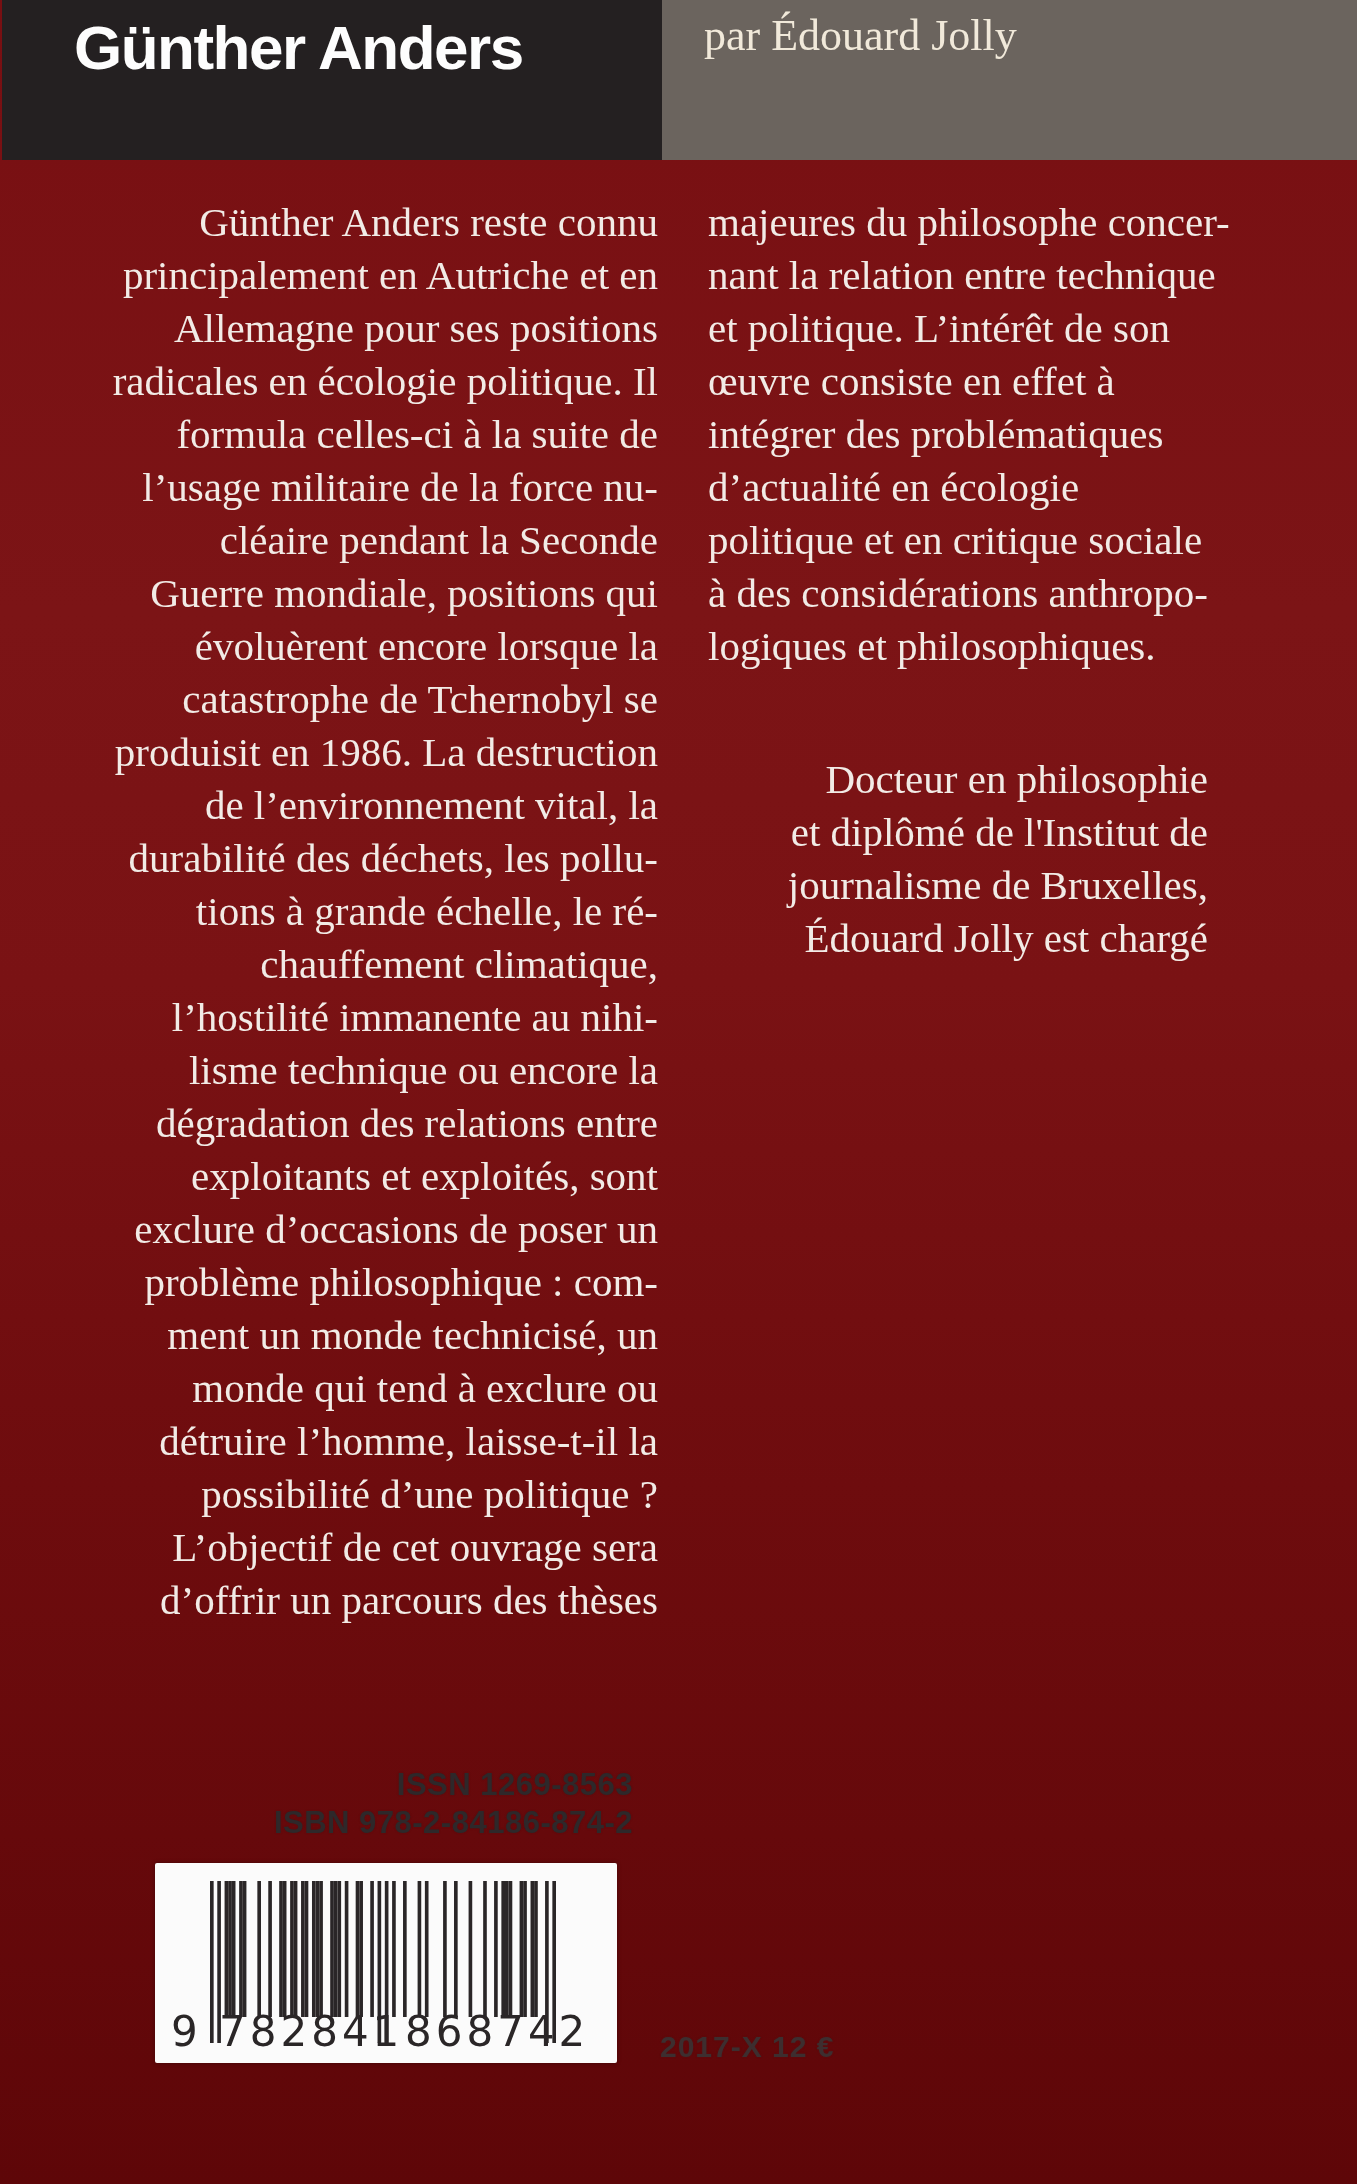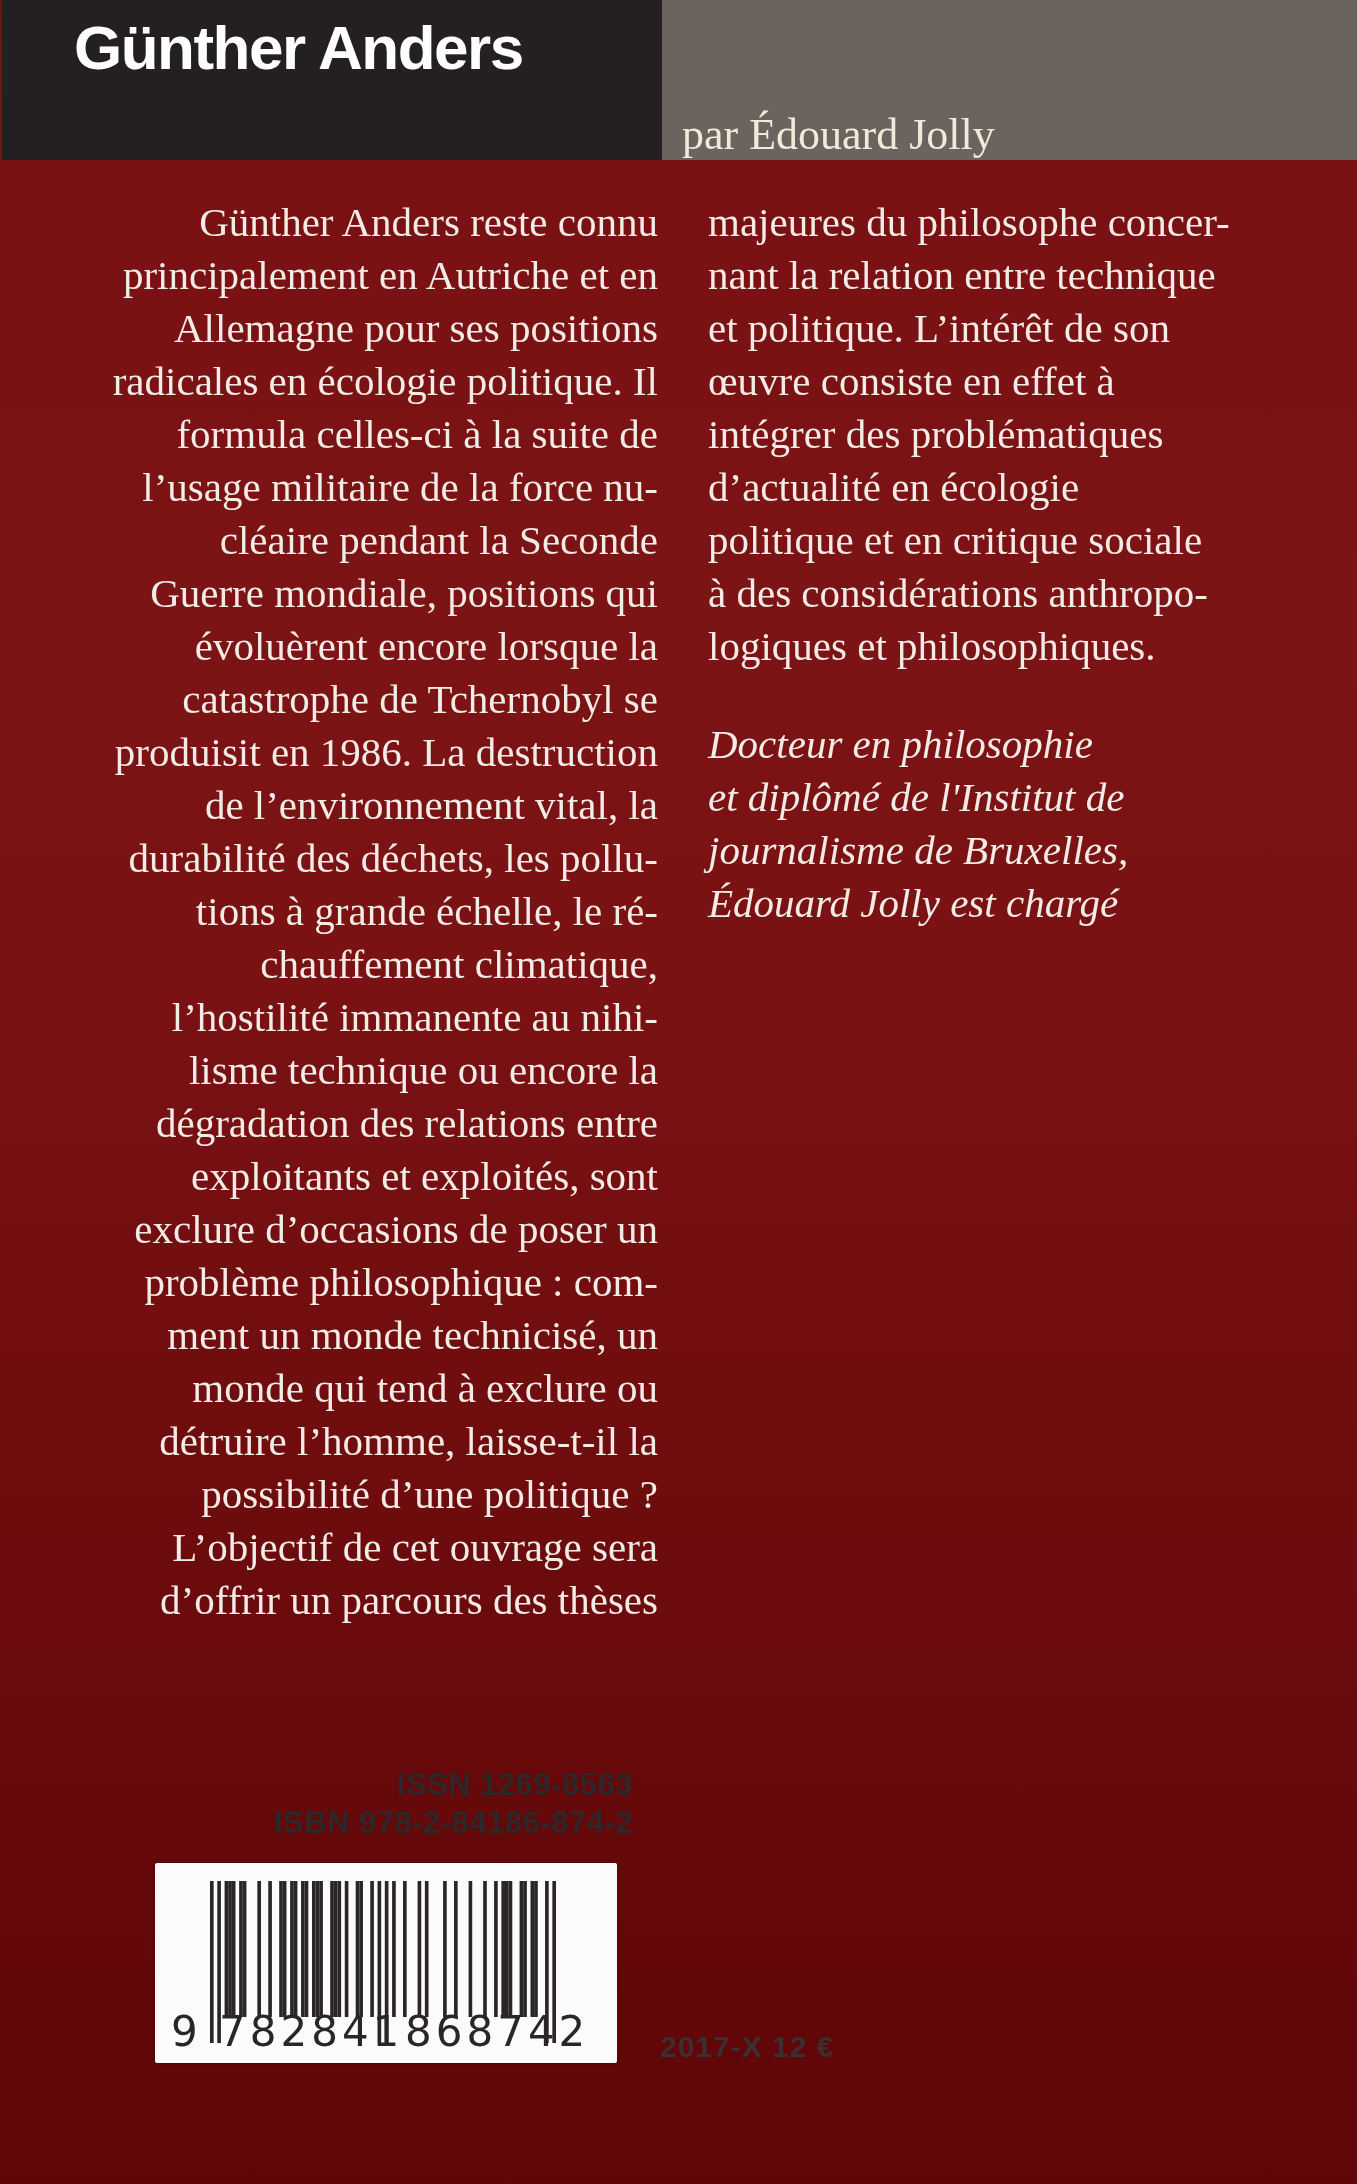--- a/index.html
+++ b/index.html
@@ -20,35 +20,35 @@
   .header{position:absolute;top:0;left:2px;right:0;height:160px;display:flex;}
   .header-left{
     width:660px;background:var(--header-black);box-sizing:border-box;
     display:flex;align-items:flex-start;padding-left:72px;padding-top:12px;
   }
   .header-title{
     font-family:"Liberation Sans","DejaVu Sans",sans-serif;font-weight:700;
     font-size:62px;letter-spacing:-1.5px;color:var(--title-white);white-space:nowrap;
   }
   .header-right{
-    flex:1;background:var(--header-gray);display:flex;align-items:flex-end;
-    padding-left:20px;padding-top:10px;box-sizing:border-box;
+    flex:1;background:var(--header-gray);display:flex;align-items:flex-start;
+    padding-left:42px;padding-top:10px;box-sizing:border-box;
   }
   .header-byline{
     font-family:"Liberation Serif","DejaVu Serif",serif;font-size:44px;
     color:var(--byline-cream);white-space:nowrap;
   }
   
   .col{
     position:absolute;font-family:"Liberation Serif","DejaVu Serif",serif;
     font-size:41px;line-height:53px;color:var(--body-text);
   }
   .col-left{left:60px;top:196px;width:598px;text-align:right;}
   .col-right{left:708px;top:196px;width:500px;text-align:left;}
-  .bio{margin-top:45px;font-style:italic;}
+  .bio{margin-top:80px;text-align:right;}
   .tline{white-space:nowrap;}
   
   .codes{
     position:absolute;left:0;top:1766px;width:620px;text-align:right;
     font-family:"Liberation Sans","DejaVu Sans",sans-serif;font-weight:700;
     font-size:31px;line-height:38px;color:var(--print-dark);
     text-shadow:0 0 1.5px rgba(60,20,20,.55);letter-spacing:.5px;padding-left:13px;
   }
   
   .barcode{

